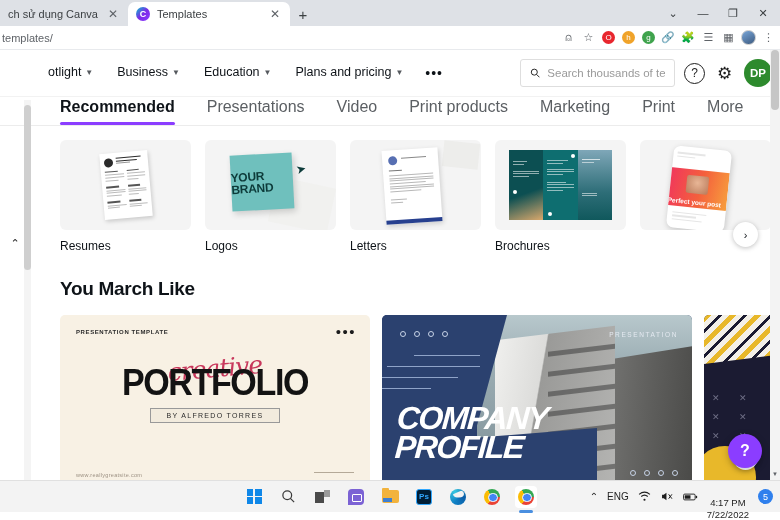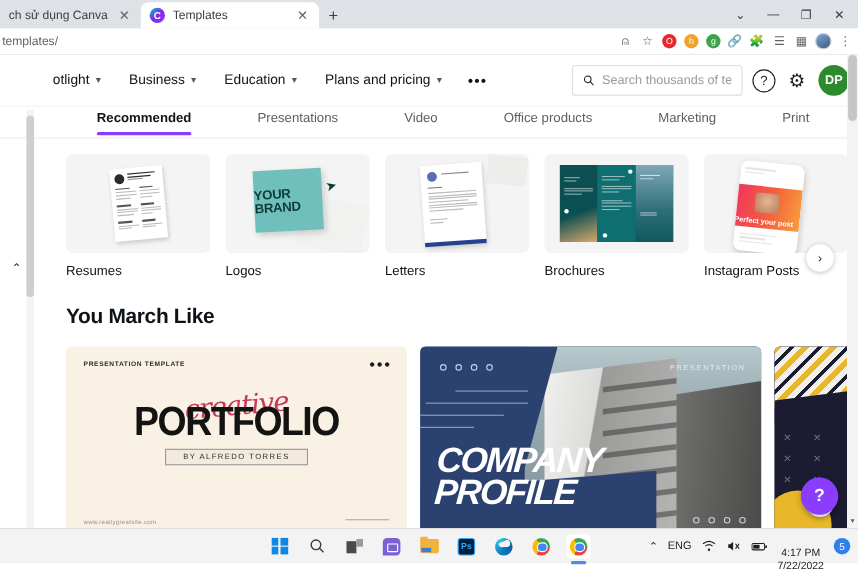--- a/index.html
+++ b/index.html
@@ -167,26 +167,25 @@
 
   
   .cat-tabs {
     display: flex; align-items: center;
     gap: 0;
     padding-left: 60px;
     height: 29px;
     border-bottom: 1px solid #ececec;
   }
   .cat-tab {
-    font-size: 12px; color: #5b5f63;
+    font-size: 16px; color: #5b5f63;
     padding: 0 20px 9px 0;
     margin-right: 12px;
     position: relative;
     white-space: nowrap;
-    margin-left: 28px;
   }
   .cat-tab.active { color: #0e1318; font-weight: bold; }
   .cat-tab.active::after {
     content: "";
     position: absolute;
     left: 0; right: 20px; bottom: 0;
     height: 2.5px; background: #8b3dff;
     border-radius: 2px;
   }
 
@@ -525,21 +524,21 @@
       <div class="circle-icon">?</div>
       <div class="gear-ic">⚙</div>
       <div class="user-avatar">DP</div>
     </div>
   </div>
 
   <div class="cat-tabs">
     <div class="cat-tab active">Recommended</div>
     <div class="cat-tab">Presentations</div>
     <div class="cat-tab">Video</div>
-    <div class="cat-tab">Office products</div>
+    <div class="cat-tab">Print products</div>
     <div class="cat-tab">Marketing</div>
     <div class="cat-tab">Print</div>
     <div class="cat-tab">More</div>
   </div>
 
   <div class="content">
 
     <div class="cards-row">
 
       <div class="cat-card">
@@ -695,21 +694,20 @@
                 <div class="ig-words">Perfect your post</div>
               </div>
               <div style="position:absolute;left:5px;bottom:6px;right:5px;">
                 <div class="ph-line" style="width:70%"></div>
                 <div class="ph-line" style="width:50%"></div>
                 <div class="ph-line" style="width:62%"></div>
               </div>
             </div>
           </div>
         </div>
-        <div class="cat-label">Instagram Posts</div>
       </div>
     </div>
 
     <div class="sec-title">You March Like</div>
 
     <div class="big-row">
 
       <div class="big-card bc-portfolio">
         <div class="pf-label">PRESENTATION TEMPLATE</div>
         <div class="pf-dots">•••</div>

